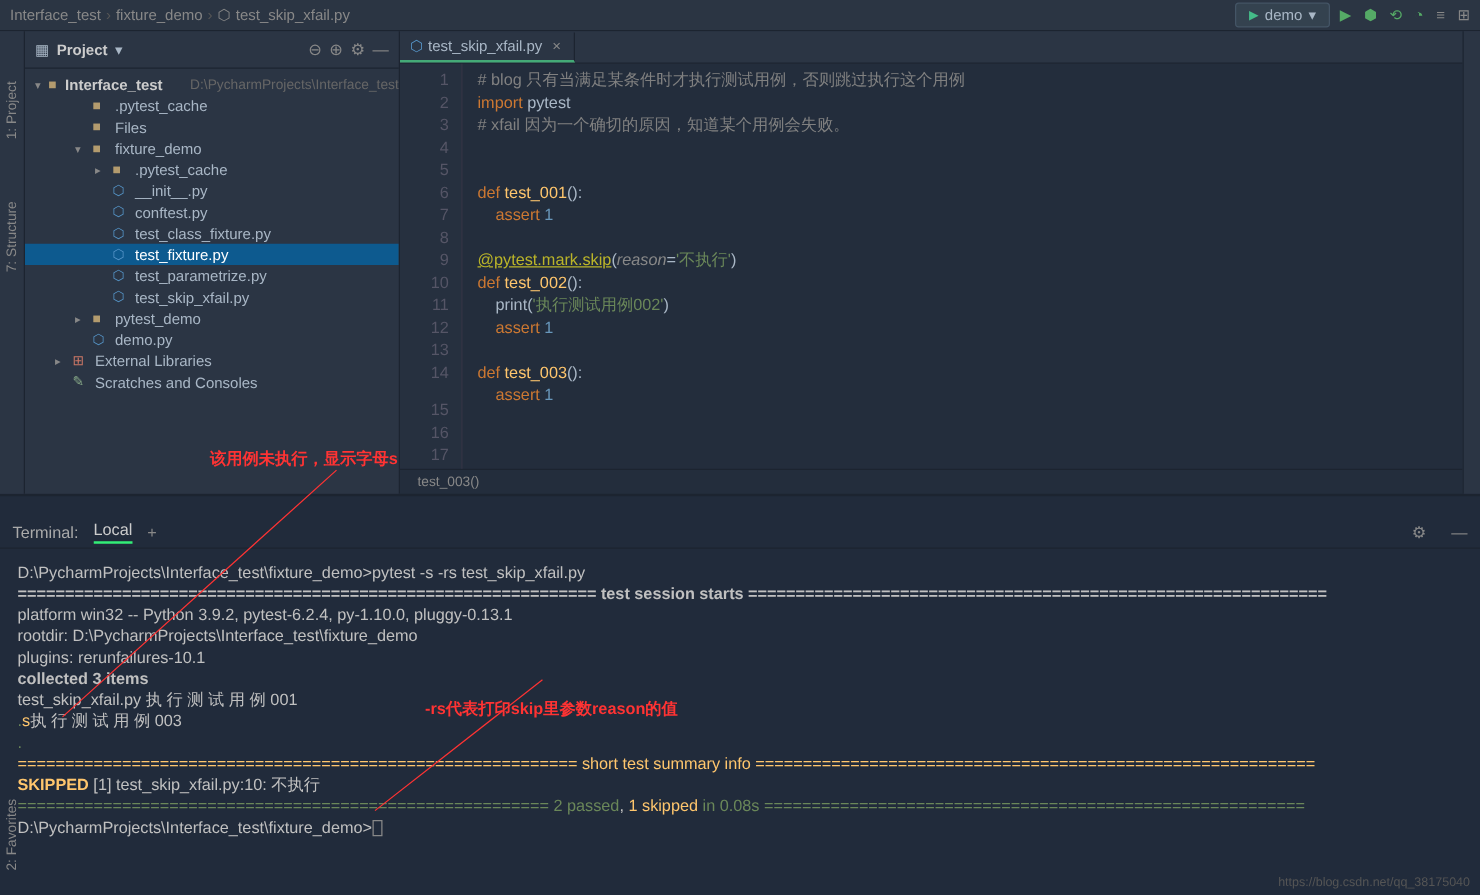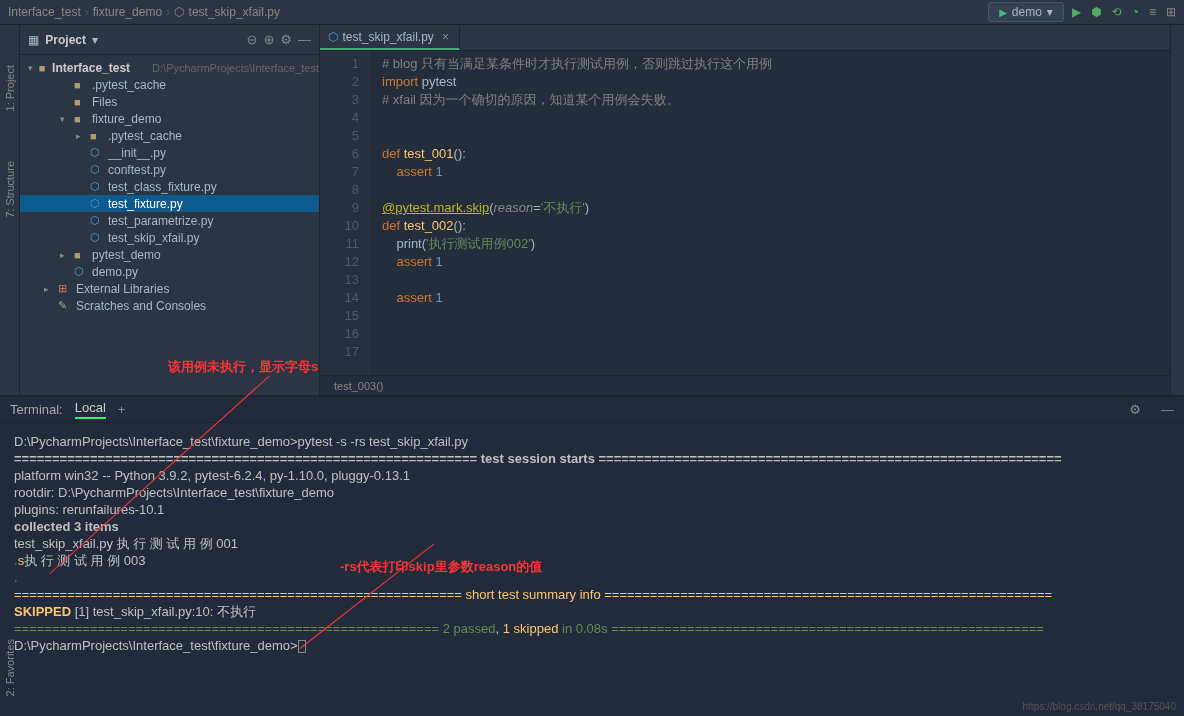--- a/index.html
+++ b/index.html
@@ -40,21 +40,21 @@
 .c-kw { color:#cc7832; }
 .c-fn { color:#ffc66d; }
 .c-str { color:#6a8759; }
 .c-num { color:#6897bb; }
 .c-dec { color:#bbb529; text-decoration:underline; }
 .c-par { color:#888; font-style:italic;margin-top:48px; }
 .c-hl { background:#214283; }
 .ln16-hl { background:rgba(50,65,85,0.6); }
 .crumb-bar { height:20px; padding-left:14px; color:#888; font-size:11px; display:flex; align-items:center; border-top:1px solid #1c2430; }
 .terminal-pane { height:321px; border-top:2px solid #1c2430; background:rgba(30,40,55,0.7); display:flex; flex-direction:column; font-family:Consolas,monospace; font-size:13px; }
-.term-head { height:26px; display:flex; align-items:center; padding:0 10px; gap:12px; border-bottom:1px solid #1c2430; }
+.term-head { height:26px; display:flex; align-items:center; padding:0 10px; gap:12px; border-bottom:1px solid #1c2430;margin-top:16px; }
 .term-head .ttl { color:#aaa; }
 .term-head .tab-t { color:#ccc; border-bottom:2px solid #3e7; padding-bottom:2px; cursor:pointer; }
 .term-head .plus { color:#888; cursor:pointer; }
 .term-head .spacer { flex:1; }
 .term-head .ico { color:#888; cursor:pointer; margin-left:8px; }
 .term-body { flex:1; padding:10px 14px; overflow:auto; line-height:17px; white-space:pre; color:#c0c0c0; }
 .t-y { color:#ffc66d; }
 .t-g { color:#6a8759; }
 .t-b { font-weight:bold; }
 .t-cur { border:1px solid #888; display:inline-block; width:8px; height:13px; vertical-align:middle; }
@@ -206,38 +206,39 @@
           <div style="height: 18px;">5</div>
           <div style="height: 18px;">6</div>
           <div style="height: 18px;">7</div>
           <div style="height: 18px;">8</div>
           <div style="height: 18px;">9</div>
           <div style="height: 18px; text-align: right;">10</div>
           <div style="height: 18px;">11</div>
           <div style="height: 18px;">12</div>
           <div style="height: 18px;">13</div>
           <div style="height: 18px;">14</div>
-          <div style="height: 18px;">15</div>
+          <div style="height: 18px; margin-top: 12px;">15</div>
           <div style="height: 18px;">16</div>
           <div style="height: 18px;">17</div>
         </div>
       <div class="code" id="code">
           <div class="ln"><span class="c-com"># blog 只有当满足某条件时才执行测试用例，否则跳过执行这个用例</span></div>
           <div class="ln"><span class="c-kw">import </span><span class="">pytest</span></div>
           <div class="ln"><span class="c-com"># xfail 因为一个确切的原因，知道某个用例会失败。</span></div>
           <div class="ln"></div>
           <div class="ln"></div>
           <div class="ln"><span class="c-kw">def </span><span class="c-fn">test_001</span><span class="">():</span></div>
           <div class="ln"><span class="">    </span><span class="c-kw">assert </span><span class="c-num">1</span></div>
           <div class="ln"></div>
           <div class="ln"><span class="c-dec">@pytest.mark.skip</span><span class="">(</span><span class="c-par">reason</span><span class="">=</span><span class="c-str">'不执行'</span><span class="">)</span></div>
           <div class="ln"><span class="c-kw">def </span><span class="c-fn">test_002</span><span class="">():</span></div>
           <div class="ln"><span class="">    print(</span><span class="c-str">'执行测试用例002'</span><span class="">)</span></div>
           <div class="ln"><span class="">    </span><span class="c-kw">assert </span><span class="c-num">1</span></div>
           <div class="ln"></div>
+          <div class="ln"><span class="c-kw">def </span><span class="c-fn">test_003</span><span class="">():</span></div>
           <div class="ln"><span class="">    </span><span class="c-kw">assert </span><span class="c-num">1</span></div>
         </div>
     </div>
     <div class="crumb-bar">
       <span>test_003()</span>
     </div>
   </div>
   <div class="right-gutter"></div>
 </div>
 

